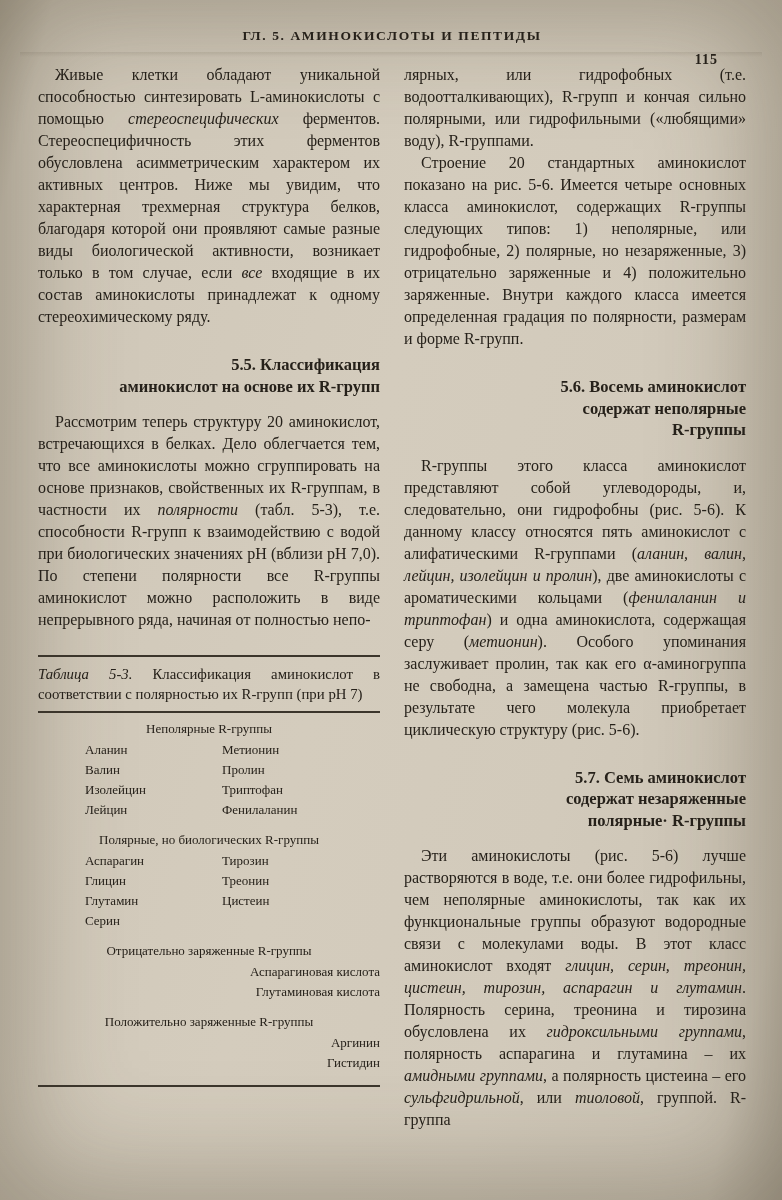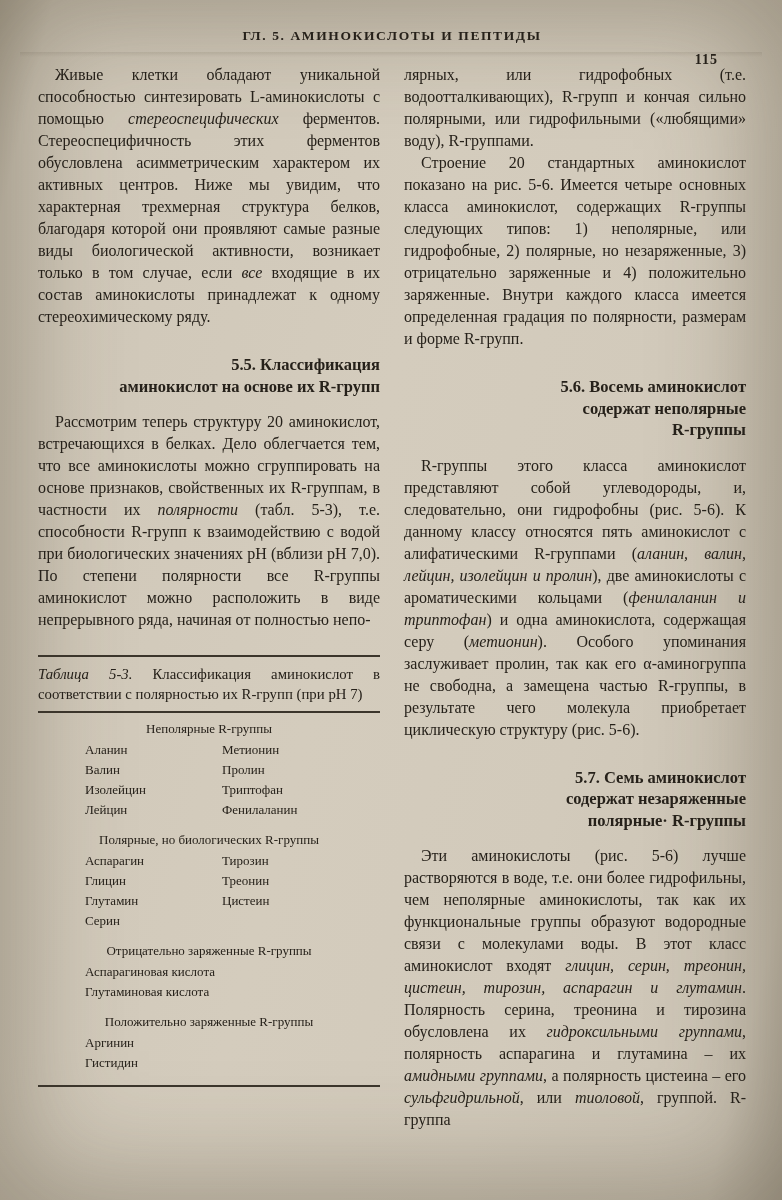--- a/index.html
+++ b/index.html
@@ -80,21 +80,21 @@
   }
   .t-body { margin-top: 6px; font-size: 13px; }
   .t-group { margin-bottom: 10px; }
   .t-title {
     text-align: center;
     line-height: 20px;
     margin-bottom: 1px;
   }
   .t-two-col { display: flex; padding-left: 47px; }
   .t-col-first { width: 137px; flex: 0 0 137px; }
-  .t-single { padding-left: 47px; }
+  .t-single { padding-left: 47px; text-align: right; }
   .t-item { line-height: 20px; }
   i { font-style: italic; }
 </style>
 </head>
 <body>
 
 <div class="page">
 
   <div class="running-head">
     <span class="head-title">ГЛ. 5. АМИНОКИСЛОТЫ И ПЕПТИДЫ</span>

